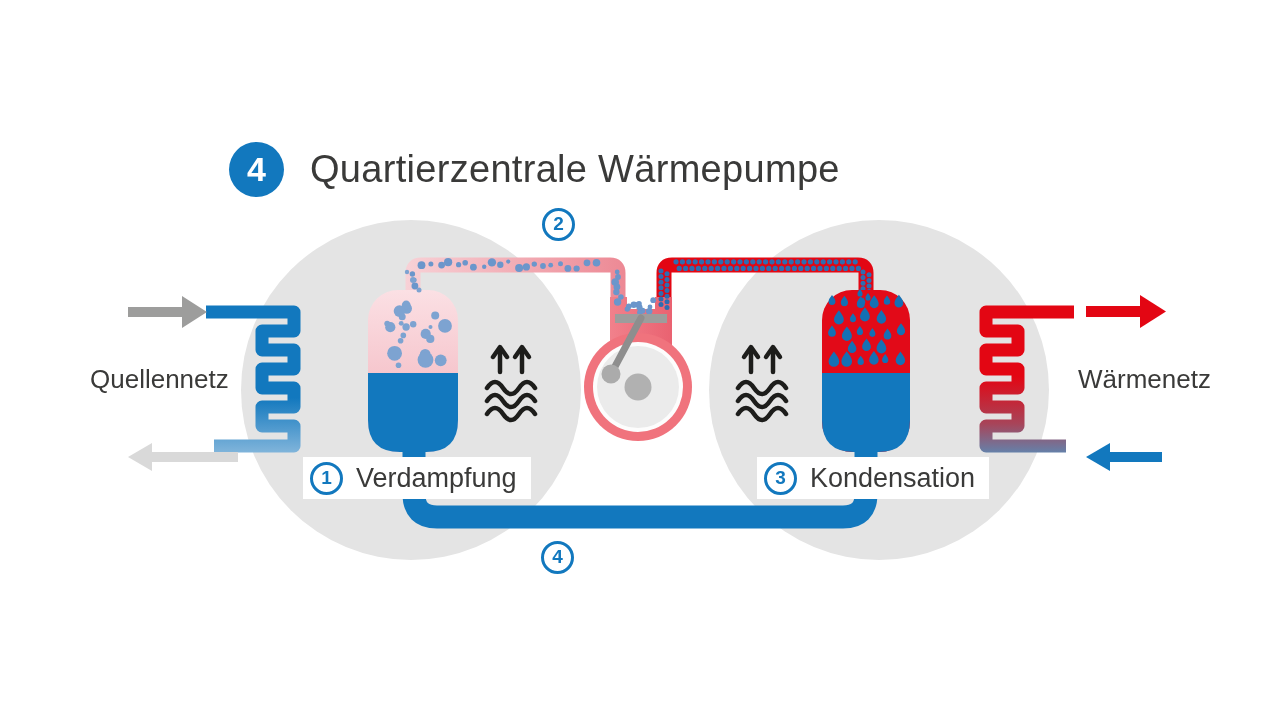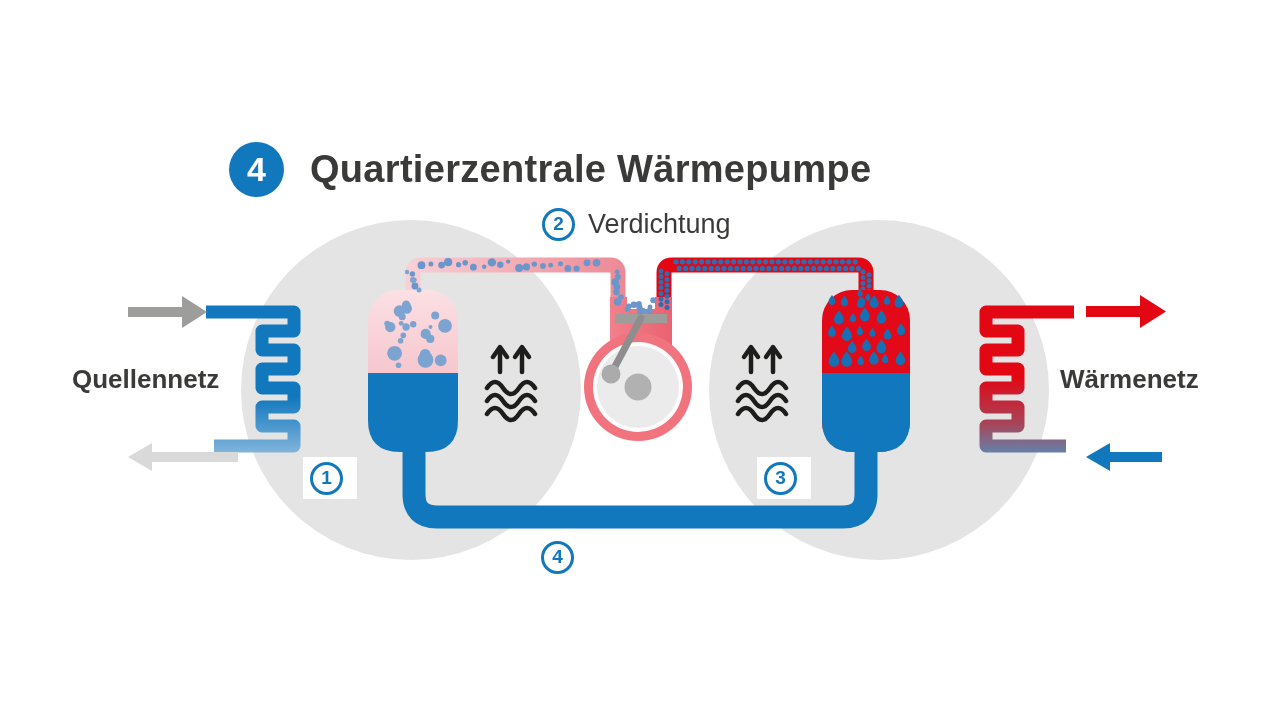--- a/index.html
+++ b/index.html
@@ -4,28 +4,28 @@
 <style>
   html,body{margin:0;padding:0;background:#fff;}
   .stage{position:relative;width:1280px;height:719px;background:#ffffff;overflow:hidden;
          font-family:"Liberation Sans", sans-serif;color:#3a3a39;}
   .stage svg{position:absolute;left:0;top:0;}
   .overlay{position:absolute;left:0;top:0;width:1280px;height:719px;z-index:2;}
   .title-row{position:absolute;left:229px;top:142px;display:flex;align-items:center;gap:26px;}
   .title-badge{width:55px;height:55px;border-radius:50%;background:#1278be;color:#fff;
                display:flex;align-items:center;justify-content:center;
                font-size:34px;font-weight:700;}
-  .title-text{font-size:38px;font-weight:700;letter-spacing:.3px;white-space:nowrap;}
+  .title-text{font-size:38px;font-weight:400;letter-spacing:.3px;white-space:nowrap;}
   .step{position:absolute;display:flex;align-items:center;gap:13px;height:42px;}
   .step.boxed{background:#ffffff;padding:0 14px 0 7px;}
   .step-badge{width:33px;height:33px;border-radius:50%;background:#fff;border:3px solid #1278be;
               box-sizing:border-box;color:#1278be;font-weight:700;font-size:19px;
               display:flex;align-items:center;justify-content:center;flex:0 0 auto;}
   .step-label{font-size:27px;font-weight:500;white-space:nowrap;}
-  .net-label{position:absolute;font-size:26px;font-weight:700;white-space:nowrap;}
+  .net-label{position:absolute;font-size:26px;font-weight:400;white-space:nowrap;margin-left:18px;}
 </style>
 </head>
 <body>
 
 <div class="stage">
 
 <svg width="1280" height="719" viewBox="0 0 1280 719">
   <defs>
     <linearGradient id="pinkPipeGrad" gradientUnits="userSpaceOnUse" x1="400" y1="0" x2="640" y2="0">
       <stop offset="0" stop-color="#f8d3d8"></stop>
@@ -315,29 +315,30 @@
 
 <div class="overlay">
 
   <div class="title-row">
     <div class="title-badge">4</div>
     <div class="title-text">Quartierzentrale Wärmepumpe</div>
   </div>
 
   <div class="step boxed" style="left:303px;top:457px;">
     <span class="step-badge">1</span>
+    <span class="step-label">Verdampfung</span>
   </div>
 
   <div class="step" style="left:542px;top:203px;">
     <span class="step-badge">2</span>
-    <span class="step-label">Verdichtung</span>
   </div>
 
   <div class="step boxed" style="left:757px;top:457px;">
     <span class="step-badge">3</span>
+    <span class="step-label">Kondensation</span>
   </div>
 
   <div class="step" style="left:541px;top:536px;">
     <span class="step-badge">4</span>
   </div>
 
   <div class="net-label" style="left:72px;top:364px;">Quellennetz</div>
   <div class="net-label" style="left:1060px;top:364px;">Wärmenetz</div>
 
 </div>

